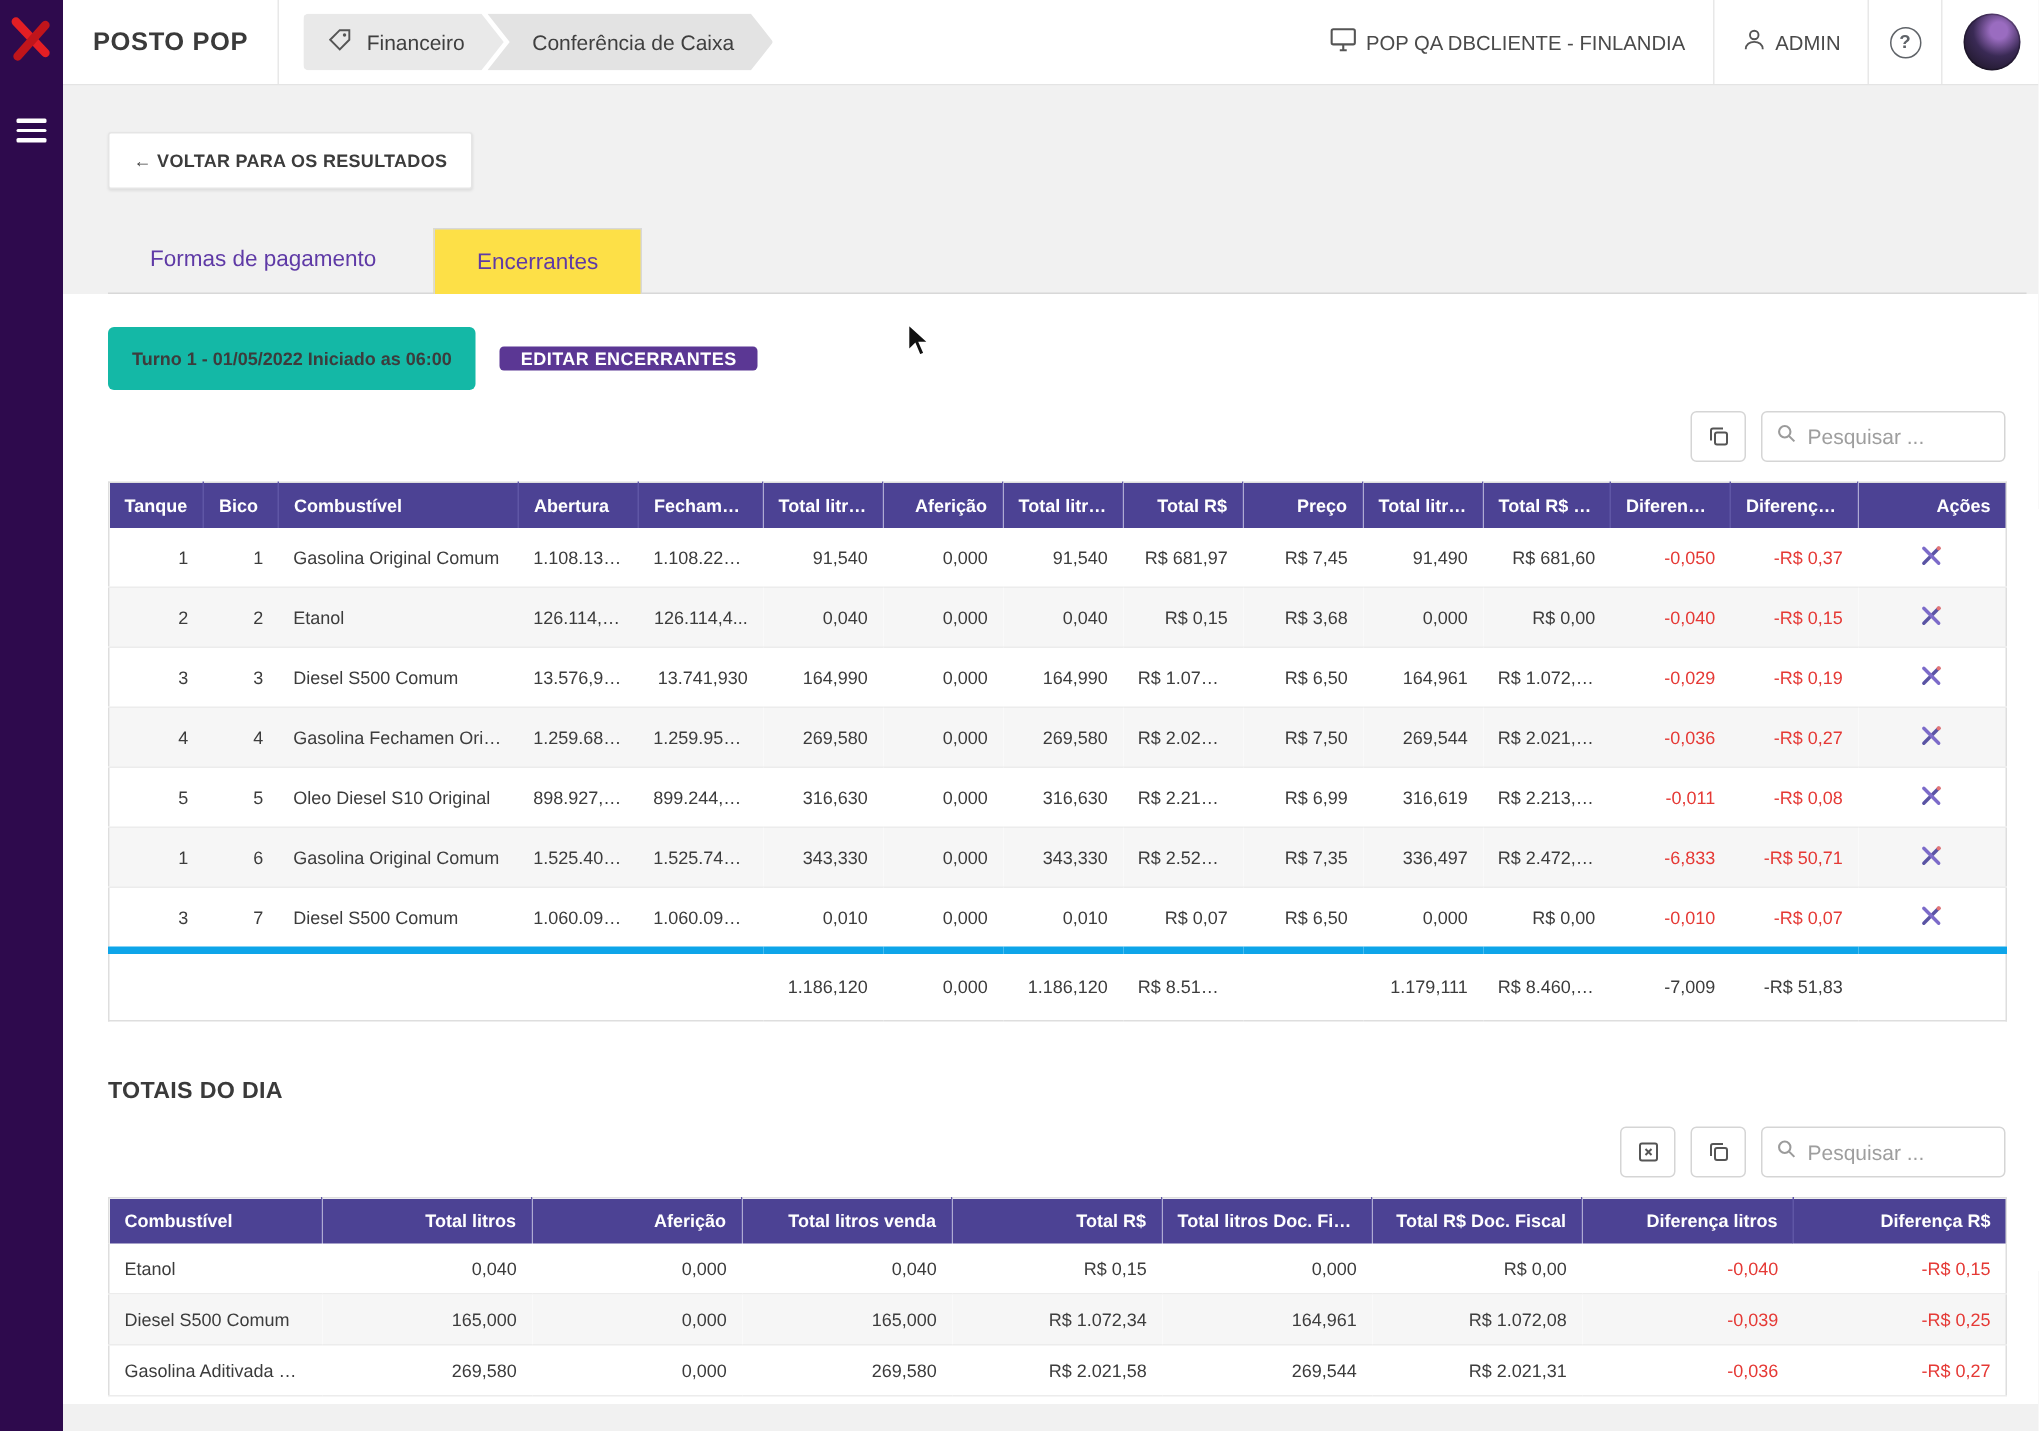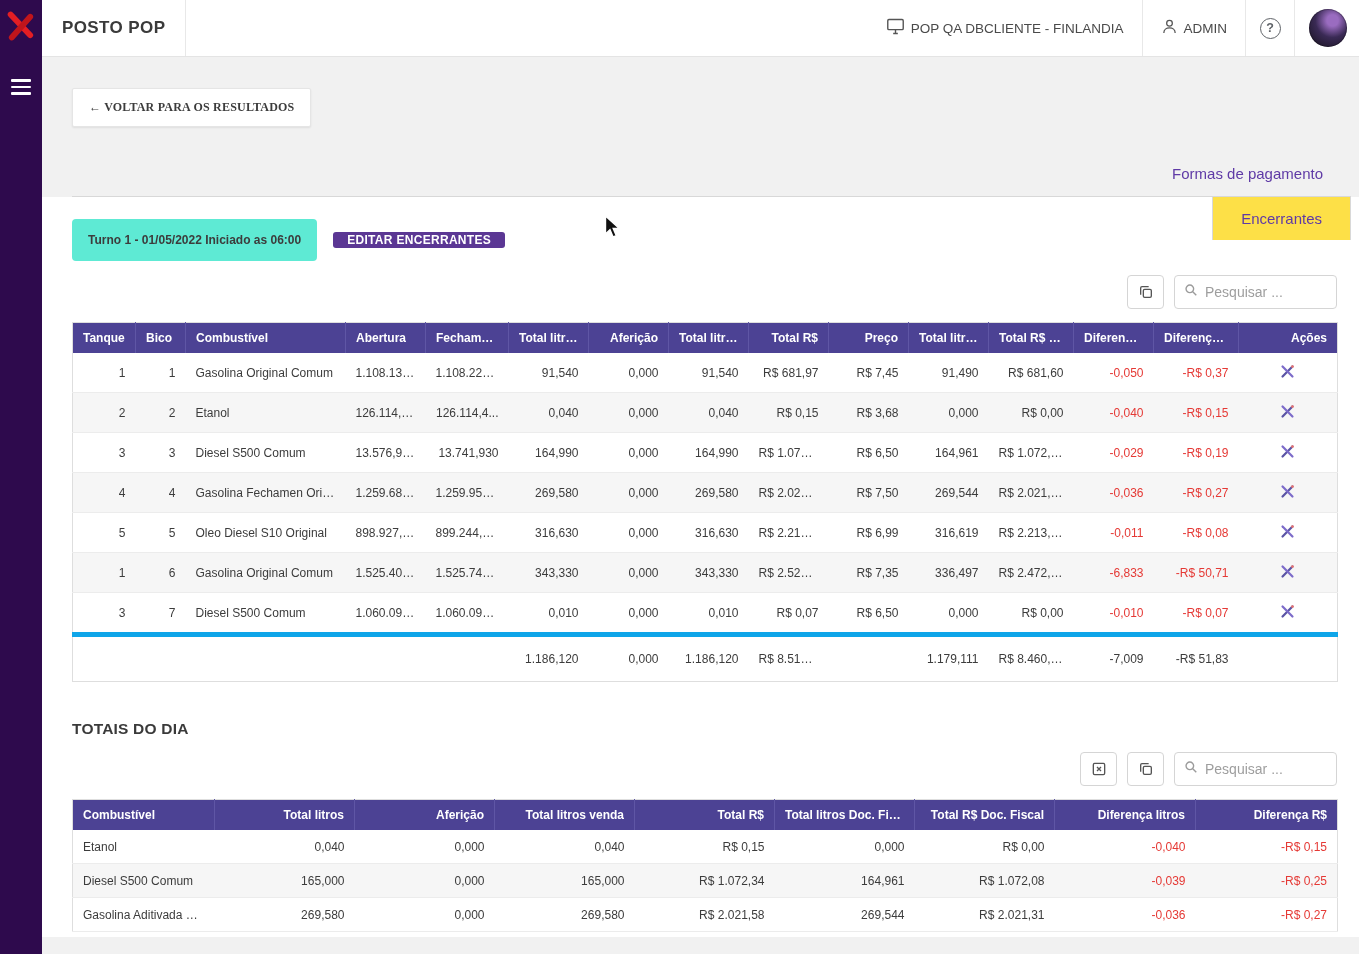--- a/index.html
+++ b/index.html
@@ -32,28 +32,28 @@
   .help-circle { width:21px; height:21px; border:1.6px solid #5f6368; border-radius:50%; display:flex;
                  align-items:center; justify-content:center; font-size:12.5px; color:#5f6368; font-weight:700; }
   .avatar { width:38px; height:38px; border-radius:50%; margin:0 12px 0 14px; cursor:pointer;
             background:radial-gradient(circle at 62% 30%, #9a6cc0 0 16%, #3a2a55 48%, #141018 100%);
             box-shadow:inset 0 0 0 1px rgba(0,0,0,.25); }
 
   
   .content { position:absolute; left:42px; top:57px; right:0; bottom:0; background:#f1f1f1; overflow:hidden; }
   .back-btn { margin:31px 0 0 30px; background:#fff; border:1px solid #e5e5e5; box-shadow:0 1px 2px rgba(0,0,0,.08);
               padding:11px 16px; font-size:12px; font-weight:700; color:#3c3c3c; border-radius:2px; cursor:pointer;
-              font-family:Liberation Serif, serif; letter-spacing:.2px; }
-  .tabs { display:flex; align-items:flex-end; margin:25px 8px 0 30px; border-bottom:1px solid #d8d8d8; height:45px;flex-direction:column; }
+              font-family:Liberation Sans, sans-serif; letter-spacing:.2px; }
+  .tabs { display:flex; align-items:flex-end; margin:25px 8px 0 30px; border-bottom:1px solid #d8d8d8; height:45px; }
   .tab { padding:0 28px; height:44px; line-height:44px; font-size:15px; color:#5f3aa6; cursor:pointer; white-space:nowrap; }
   .tab.active { background:#fde047; border:1px solid #d8d8d8; border-bottom:none; margin-bottom:-1px; margin-left:10px; }
 
   .panel { background:#fff; padding:22px 22px 0 30px; min-height:740px; }
   .row-shift { display:flex; align-items:center; gap:16px; }
-  .shift-chip { background:#5eead4; border-radius:4px; padding:14px 16px; font-size:12px; font-weight:700;
+  .shift-chip { background:#14b8a6; border-radius:4px; padding:14px 16px; font-size:12px; font-weight:700;
                 color:#3c3c3c; cursor:pointer; }
   .edit-btn { background:#5b3794; color:#fff; border:none; border-radius:3px; padding:1px 14px; font-size:12px;
               font-weight:700; letter-spacing:.3px; cursor:pointer; font-family:inherit; }
 
   .table-toolbar { display:flex; justify-content:flex-end; align-items:center; gap:10px; margin-top:14px; }
   .icon-btn { width:37px; height:34px; background:#fff; border:1px solid #d5d5d5; border-radius:4px;
               display:flex; align-items:center; justify-content:center; cursor:pointer; }
   .search { width:163px; height:34px; border:1px solid #d5d5d5; border-radius:4px; display:flex; align-items:center;
             gap:7px; padding:0 9px; background:#fff; }
   .search input { border:none; outline:none; width:100%; font-size:14px; color:#444; font-family:inherit; background:transparent; }
@@ -102,20 +102,34 @@
   <div class="menu-btn">
     <i></i>
       <i></i>
       <i></i>
   </div>
 </aside>
 
 <header class="topbar">
   <div class="brand">POSTO POP</div>
   <div class="vsep"></div>
+  <nav class="breadcrumbs">
+    <div class="crumb first">
+      <span>
+        <svg width="17" height="17" viewBox="0 0 24 24" fill="none" stroke="#555" stroke-width="1.8">
+          <path d="M3 12 L12 3 H21 V12 L12 21 Z"></path>
+            <circle cx="16.5" cy="7.5" r="1.6" fill="#555" stroke="none"></circle>
+        </svg>
+      </span>
+      <span>Financeiro</span>
+    </div>
+    <div class="crumb second">
+      <span>Conferência de Caixa</span>
+    </div>
+  </nav>
   <div class="top-right">
     <div class="client">
       <span>
         <svg width="19" height="17" viewBox="0 0 24 22" fill="none" stroke="#555" stroke-width="1.8">
           <rect x="2" y="2" width="20" height="13" rx="1.5"></rect>
             <path d="M9 20 h6 M12 15 v5"></path>
         </svg>
       </span>
       <span>POP QA DBCLIENTE - FINLANDIA</span>
     </div>

